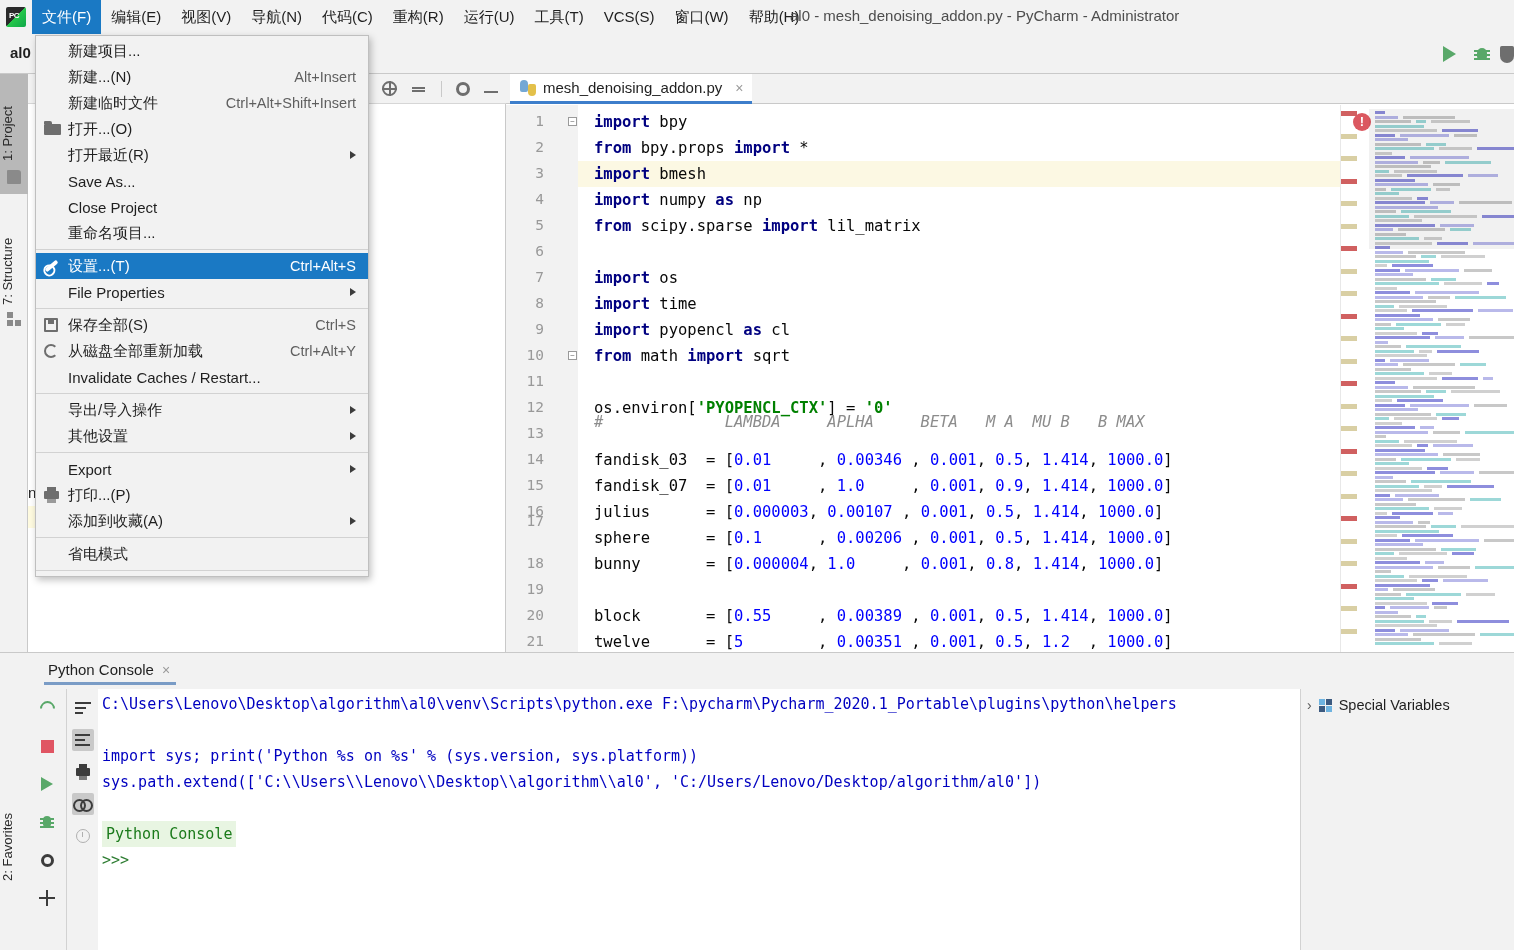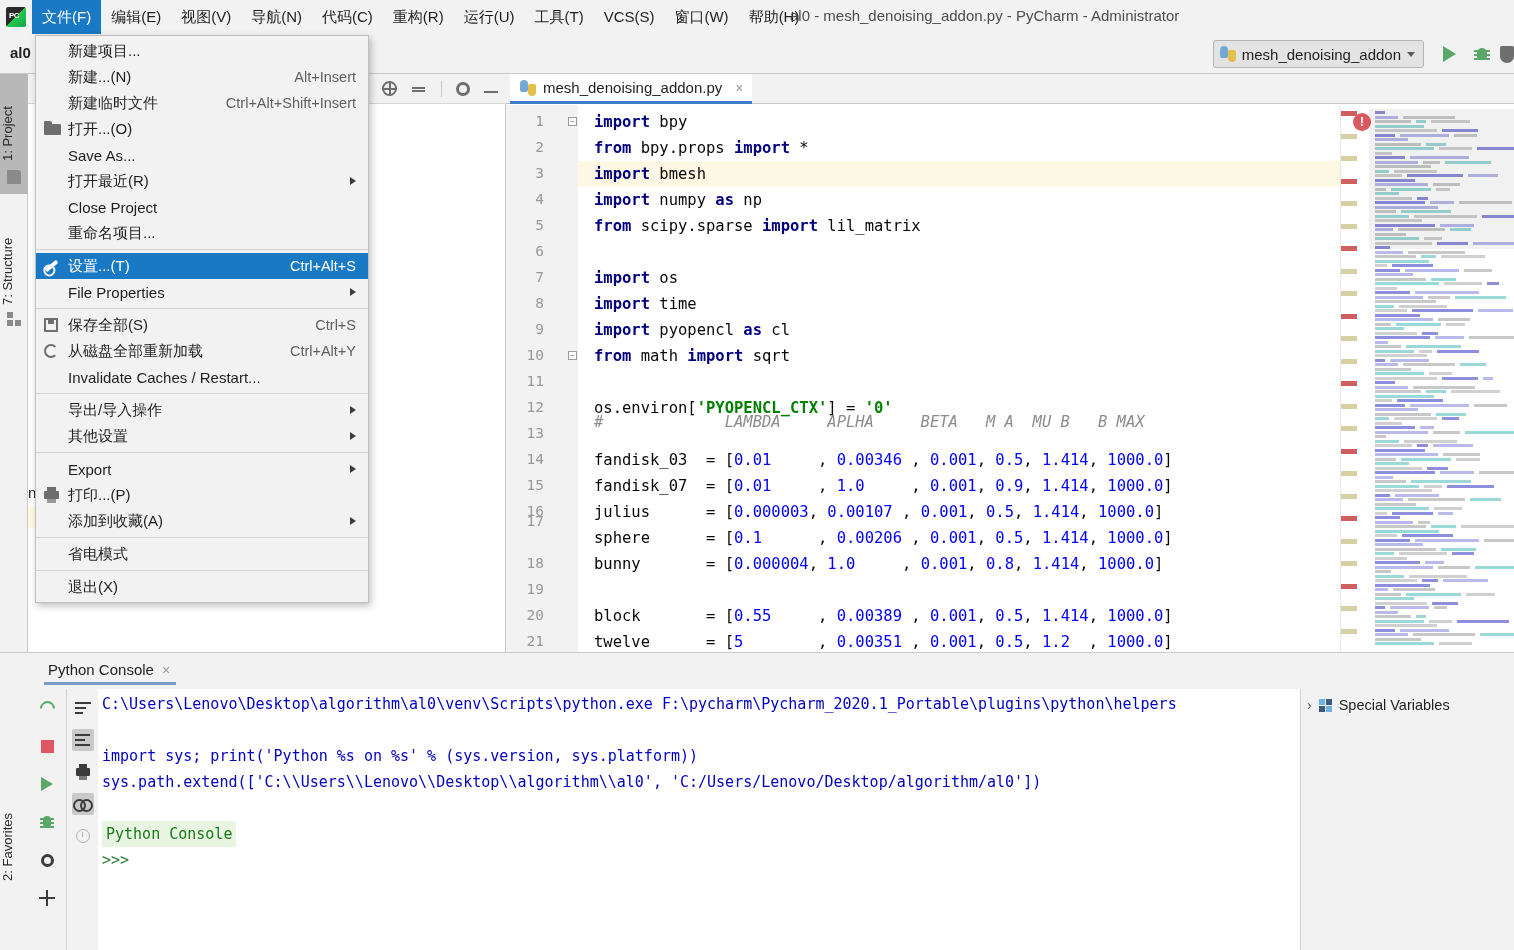--- a/index.html
+++ b/index.html
@@ -346,25 +346,20 @@
         <div class="mi">VCS(S)</div>
         <div class="mi">窗口(W)</div>
         <div class="mi">帮助(H)</div>
       </div>
     <div class="win-title">al0 - mesh_denoising_addon.py - PyCharm - Administrator</div>
   </div>
 
   <div class="toolbar-row">
     <div class="project-label">al0</div>
 
-    <div class="run-config">
-      <span class="pyicon"></span>
-      <span class="txt">mesh_denoising_addon</span>
-      <span class="chev"></span>
-    </div>
 
     <div class="tb-icon" style="right:58px;">
       <div class="play-tri"></div>
     </div>
     <div class="tb-icon" style="right:24px;">
       <div class="bug">
         <div class="l1"></div>
           <div class="l2"></div>
           <div class="l3"></div>
           <div class="body"></div>
@@ -412,25 +407,25 @@
         <span class="label">新建临时文件</span>
         <span class="accel">Ctrl+Alt+Shift+Insert</span>
       </div>
       <div class="menu-item">
         <span class="mico">
           <span class="mico-folder" style="display: block;"></span>
         </span>
         <span class="label">打开...(O)</span>
       </div>
       <div class="menu-item">
-        <span class="label">Save As...</span>
-      </div>
-      <div class="menu-item">
         <span class="label">打开最近(R)</span>
         <span class="arrow"></span>
+      </div>
+      <div class="menu-item">
+        <span class="label">Save As...</span>
       </div>
       <div class="menu-item">
         <span class="label">Close Project</span>
       </div>
       <div class="menu-item">
         <span class="label">重命名项目...</span>
       </div>
       <div class="menu-sep"></div>
       <div class="menu-item sel">
         <span class="mico">
@@ -483,23 +478,20 @@
       </div>
       <div class="menu-item">
         <span class="label">添加到收藏(A)</span>
         <span class="arrow"></span>
       </div>
       <div class="menu-sep"></div>
       <div class="menu-item">
         <span class="label">省电模式</span>
       </div>
       <div class="menu-sep"></div>
-      <div class="menu-item">
-        <span class="label">退出(X)</span>
-      </div>
     </div>
 
   <div class="editor-wrap">
     <div class="tabstrip">
       <div class="etab">
         <span class="pyicon"></span>
         <span>mesh_denoising_addon.py</span>
         <span class="close">×</span>
       </div>
     </div>

